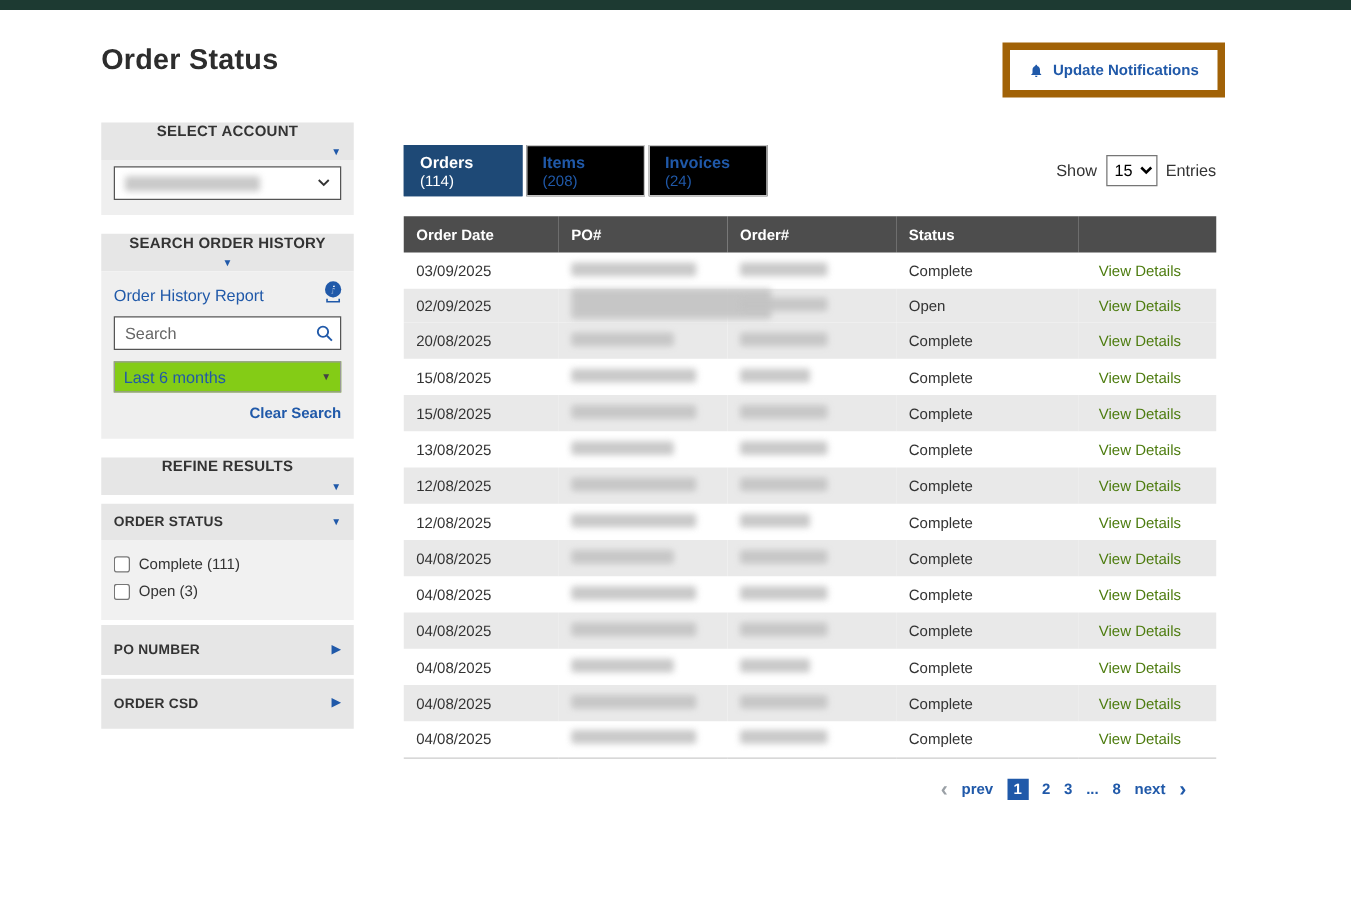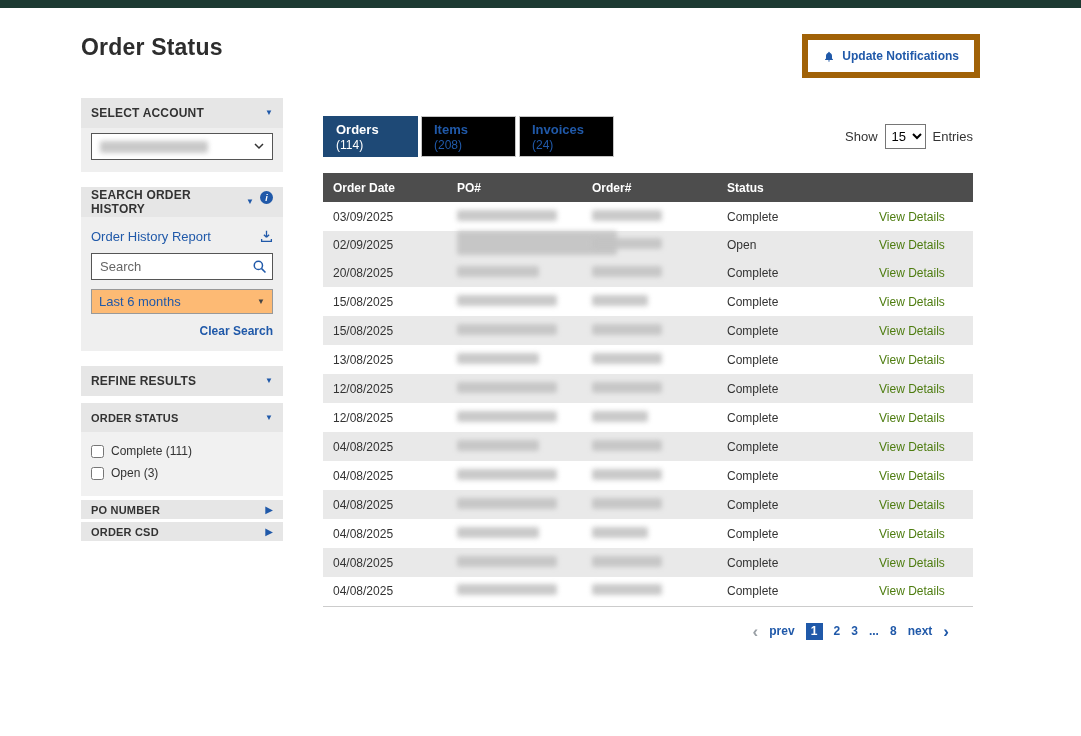--- a/index.html
+++ b/index.html
@@ -7,48 +7,48 @@
   body{background:#fff;font-family:"Liberation Sans",sans-serif;color:#333;overflow:hidden;}
   .topbar{height:8px;background:#1d3a32;width:100%;}
   .page-header{display:flex;justify-content:space-between;align-items:flex-start;padding:26px 101px 18px 81px;}
   h1{font-size:23px;color:#2d2d2d;letter-spacing:.2px;}
   .notif-btn{display:flex;align-items:center;gap:7px;background:#fff;border:6px solid #a16207;padding:9px 15px;font-family:"Liberation Sans",sans-serif;font-size:12px;font-weight:700;color:#2059a9;cursor:pointer;}
   .content{display:flex;gap:40px;padding:2px 108px 0 81px;align-items:flex-start;}
 
   
   .sidebar{width:202px;flex:0 0 202px;}
   .sb-section{margin-bottom:15px;}
-  .sb-header{background:#e6e6e6;display:flex;align-items:center;padding:0 10px;height:30px;gap:6px;cursor:pointer;}
+  .sb-header{background:#e6e6e6;display:flex;align-items:center;padding:0 10px;height:30px;gap:6px;cursor:pointer;flex-direction:column;}
   .sb-title{font-size:12px;font-weight:700;color:#333;letter-spacing:.2px;}
   .chev{color:#2059a9;font-size:8px;line-height:1;}
   .chev.auto{margin-left:auto;}
   .chev-right{color:#2059a9;font-size:10px;line-height:1;margin-left:auto;}
   .info-icon{margin-left:auto;width:13px;height:13px;border-radius:50%;background:#2059a9;color:#fff;font-size:9px;font-weight:700;font-style:italic;display:flex;align-items:center;justify-content:center;align-self:flex-start;margin-top:4px;flex:0 0 13px;}
   .sb-body{background:#efefef;padding:5px 10px 12px;}
   .fake-select{height:27px;background:#fff;border:1px solid #555;display:flex;align-items:center;justify-content:space-between;padding:0 8px;cursor:pointer;}
   .redact{display:inline-block;height:11px;border-radius:2px;background:#c3c3c3;filter:blur(2.5px);opacity:.9;}
   .redact-account{width:108px;height:12px;}
   .report-row{display:flex;justify-content:space-between;align-items:center;padding:7px 0 9px;}
   .report-link{color:#2059a9;font-size:13px;text-decoration:none;}
   .search-wrap{position:relative;}
   .search-input{width:100%;height:27px;border:1px solid #555;padding:0 28px 0 8px;font-family:"Liberation Sans",sans-serif;font-size:13px;color:#333;background:#fff;}
   .search-input::placeholder{color:#666;}
   .search-btn{position:absolute;right:6px;top:6px;background:none;border:none;cursor:pointer;line-height:0;}
-  .range-select{height:25px;border:1px solid #999;background:#fdba74;display:flex;align-items:center;justify-content:space-between;padding:0 7px;margin-top:9px;cursor:pointer;}
+  .range-select{height:25px;border:1px solid #999;background:#84cc16;display:flex;align-items:center;justify-content:space-between;padding:0 7px;margin-top:9px;cursor:pointer;}
   .range-value{color:#2059a9;font-size:13px;}
   .range-chev{color:#444;font-size:8px;line-height:1;}
   .clear-row{text-align:right;padding-top:7px;}
   .clear-link{color:#2059a9;font-size:12px;font-weight:700;text-decoration:none;}
   .refine-header{margin-bottom:7px;}
   .filter-header{background:#e6e6e6;height:29px;display:flex;align-items:center;padding:0 10px;cursor:pointer;}
   .filter-title{font-size:11px;font-weight:700;letter-spacing:.2px;}
   .cb-area{background:#f1f1f1;padding:8px 10px 12px;margin-bottom:4px;}
   .cb-row{display:flex;align-items:center;gap:7px;padding:4px 0;font-size:12px;cursor:pointer;}
   .cb-row input{width:13px;height:13px;cursor:pointer;}
-  .filter-bar{background:#e6e6e6;height:19px;display:flex;align-items:center;padding:0 10px;margin-bottom:3px;cursor:pointer;}
+  .filter-bar{background:#e6e6e6;height:40px;display:flex;align-items:center;padding:0 10px;margin-bottom:3px;cursor:pointer;}
 
   
   .main{flex:1;min-width:0;}
   .tabs-row{display:flex;align-items:center;margin-top:18px;}
   .tabs{display:flex;gap:3px;}
   .tab{width:95px;height:41px;border:1px solid #c4c4c4;background:#000000;padding:5px 0 0 12px;cursor:pointer;}
   .tab-label{font-size:13px;font-weight:700;color:#2059a9;}
   .tab-count{font-size:12px;color:#2059a9;margin-top:1px;}
   .tab.active{background:#1e4976;border-color:#1e4976;}
   .tab.active .tab-label,.tab.active .tab-count{color:#fff;}

